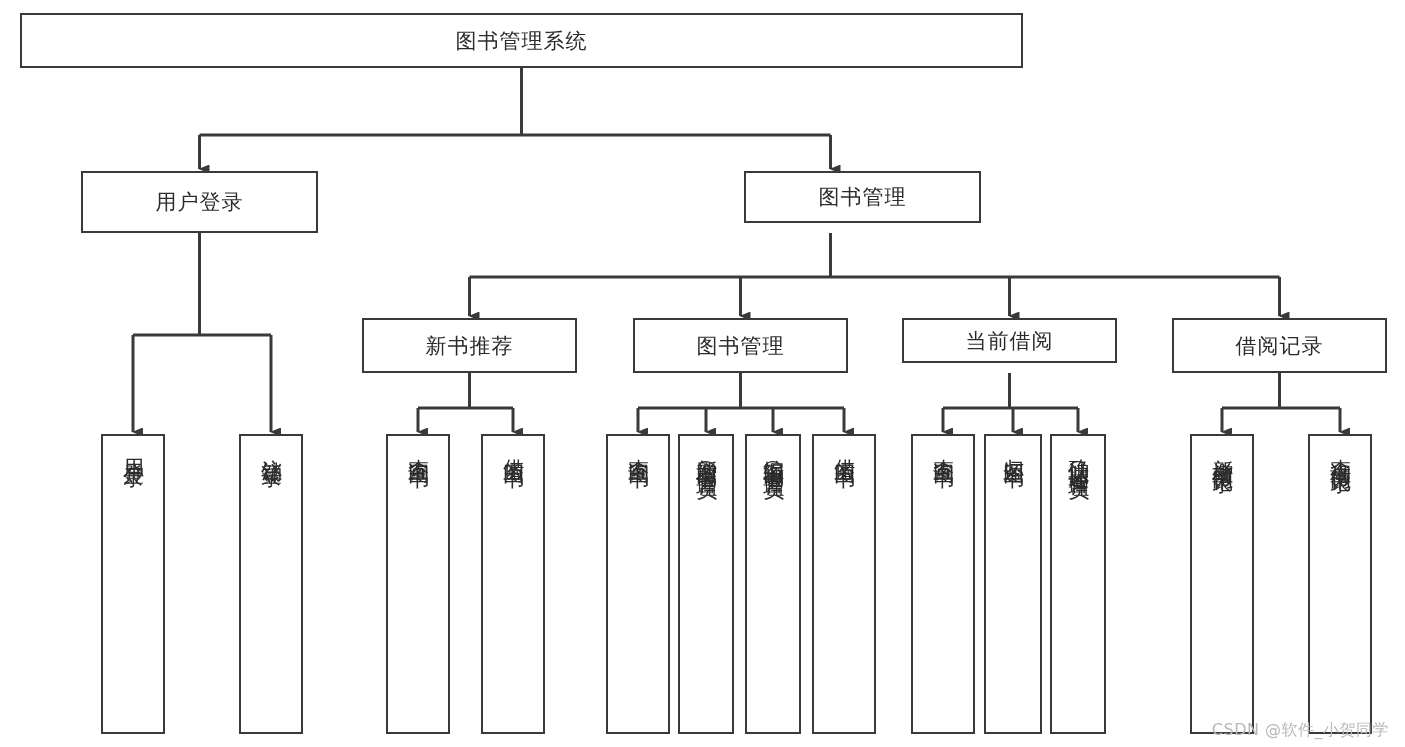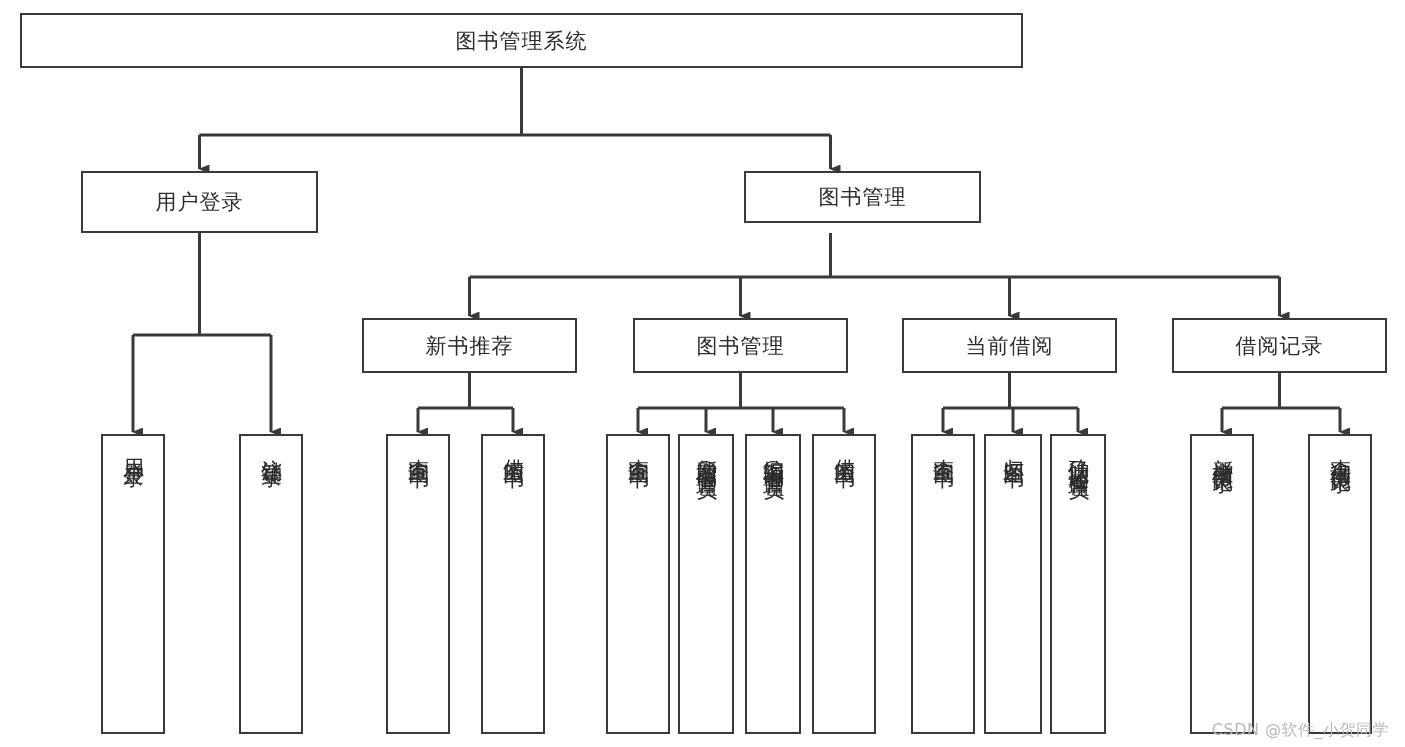--- a/index.html
+++ b/index.html
@@ -121,21 +121,21 @@
       </div>
       <div class="node horiz" style="left: 744px; top: 171px; width: 237px; height: 52px; font-family: Liberation Mono, monospace;">
         <span class="hlabel">图书管理</span>
       </div>
       <div class="node horiz" style="left: 362px; top: 318px; width: 215px; height: 55px; text-align: center;">
         <span class="hlabel">新书推荐</span>
       </div>
       <div class="node horiz" style="left: 633px; top: 318px; width: 215px; height: 55px;">
         <span class="hlabel">图书管理</span>
       </div>
-      <div class="node horiz" style="left: 902px; top: 318px; width: 215px; height: 55px;">
+      <div class="node horiz" style="left: 902px; top: 318px; width: 215px; height: 45px;">
         <span class="hlabel">当前借阅</span>
       </div>
       <div class="node horiz" style="left: 1172px; top: 318px; width: 215px; height: 55px;">
         <span class="hlabel">借阅记录</span>
       </div>
       <div class="node vert" style="left: 101px; top: 434px; width: 64px; height: 300px;">
         <span class="vlabel">用户登录</span>
       </div>
       <div class="node vert" style="left: 239px; top: 434px; width: 64px; height: 300px;">
         <span class="vlabel">注销登录</span>

